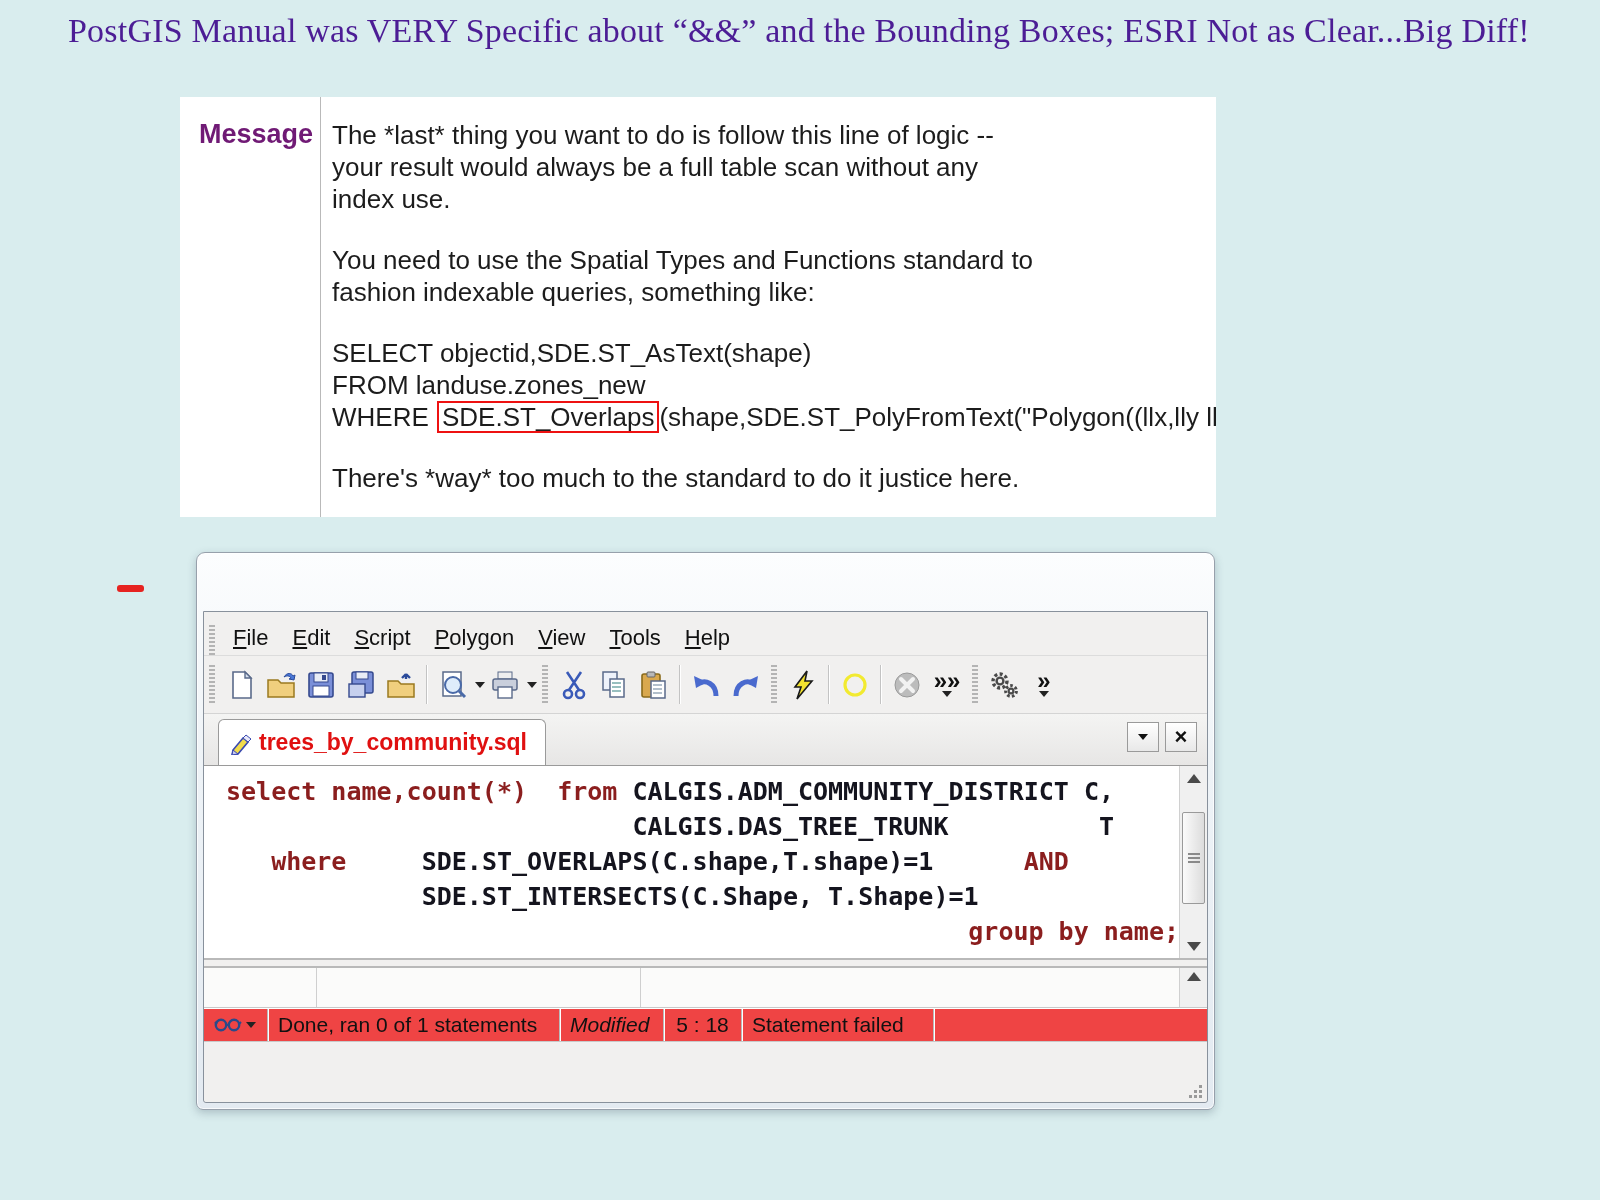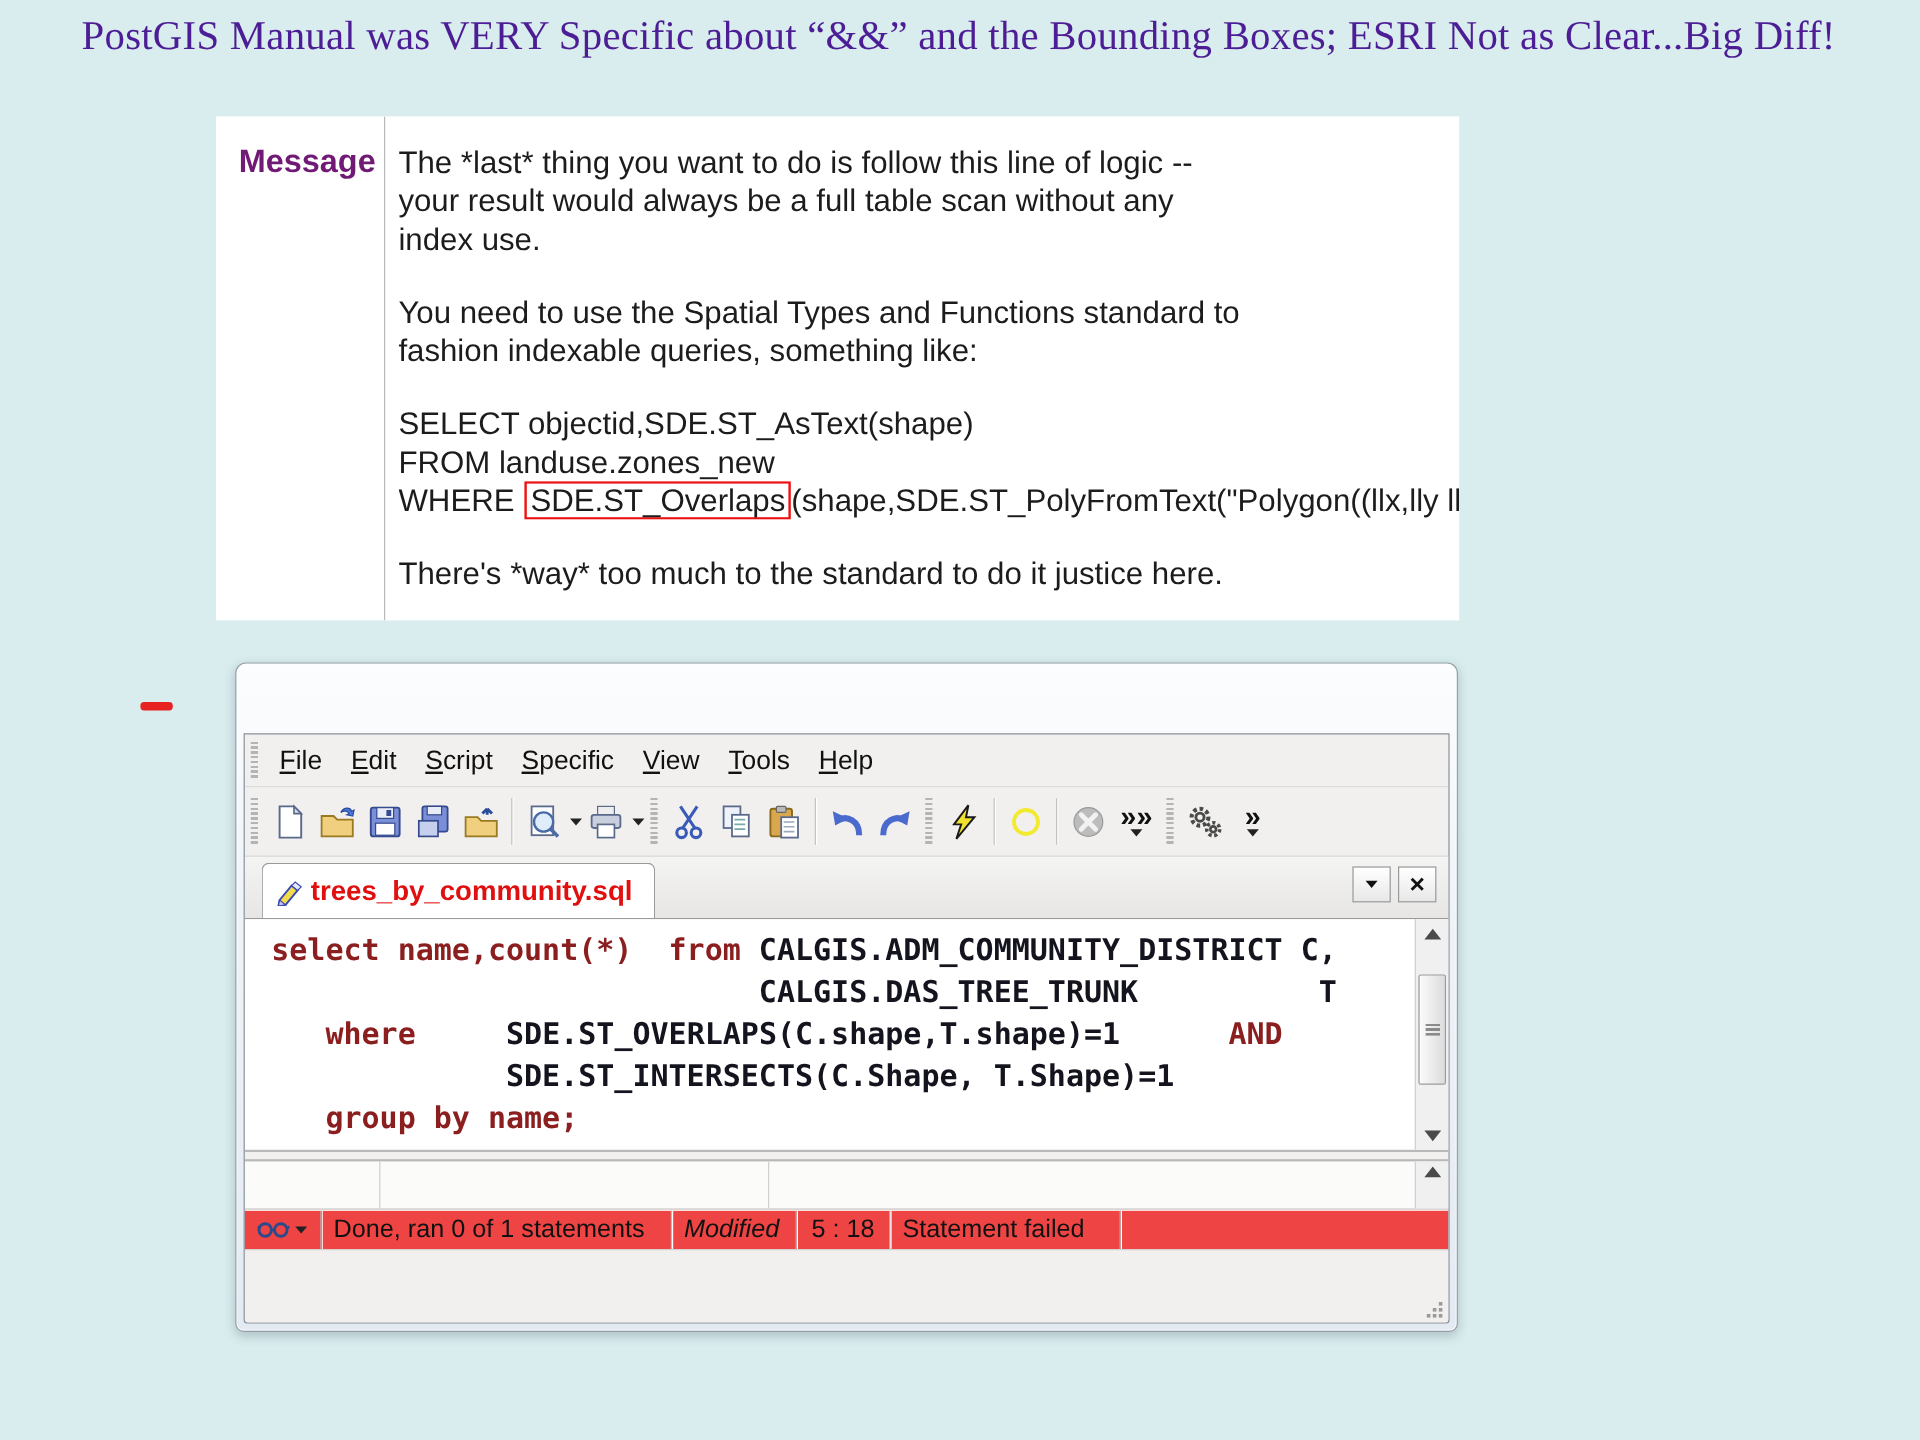--- a/index.html
+++ b/index.html
@@ -70,21 +70,21 @@
                   display:flex; align-items:center; justify-content:center; }
   .glyph-restore i{ display:block; width:7px; height:5px; border:2px solid #3f4f63; }
 
   .client{
     position:absolute; left:6px; right:6px; top:58px; bottom:6px;
     background:#f1f0ef; border:1px solid #88919c; border-radius:0 0 3px 3px;
     display:flex; flex-direction:column; overflow:hidden;
   }
 
   
-  .menubar{ height:44px; display:flex; align-items:center; border-bottom:1px solid #dcdcdc; }
+  .menubar{ height:44px; display:flex; align-items:flex-end; border-bottom:1px solid #dcdcdc; }
   .grip{ width:6px; height:70%; margin:0 6px 0 5px;
          background:repeating-linear-gradient(180deg,#b4b4b4 0 2px, #f1f0ef 2px 4px); }
   .menu-item{ display:inline-block; padding:4px 12px; font-size:22px; color:#111; }
   .menu-item::first-letter{ text-decoration:underline; }
 
   
   .toolbar{ height:58px; display:flex; align-items:center; border-bottom:1px solid #d4d4d4; }
   .tool-sep{ width:2px; height:70%; margin:0 5px; border-left:1px solid #c3c3c3; border-right:1px solid #ffffff; }
   .tbtn{ width:40px; height:42px; display:flex; align-items:center; justify-content:center; position:relative; }
   .tbtn svg{ width:30px; height:30px; }
@@ -106,21 +106,21 @@
   .tab-ctl{ width:32px; height:30px; border:1px solid #9a9a9a; background:linear-gradient(180deg,#fff,#e8e8e8);
             display:flex; align-items:center; justify-content:center; }
   .tab-ctl .dd-arrow{ margin:0; border-top-color:#111; }
   .tab-close-x{ font-size:22px; font-weight:bold; color:#111; line-height:1; }
 
   
   .editor{ height:192px; background:#ffffff; position:relative; display:flex; }
   .code{ flex:1; padding:8px 0 0 22px; font-family:"DejaVu Sans Mono", monospace;
          font-size:25px; font-weight:bold; line-height:35px; overflow:hidden; }
   .code pre{ font:inherit; white-space:pre; }
-  .kw{ color:#8b1e1e; }
+  .kw{ color:#8b1e1e;text-align:right; }
   .pl{ color:#14141e; }
 
   .vscroll{ width:28px; background:#f0f0f0; border-left:1px solid #d0d0d0;
             display:flex; flex-direction:column; align-items:center; }
   .scroll-btn{ width:28px; height:24px; display:flex; align-items:center; justify-content:center; }
   .tri-up{ width:0; height:0; border-left:7px solid transparent; border-right:7px solid transparent; border-bottom:9px solid #4a4a4a; }
   .tri-down{ width:0; height:0; border-left:7px solid transparent; border-right:7px solid transparent; border-top:9px solid #4a4a4a; }
   .scroll-track{ flex:1; width:100%; position:relative; }
   .scroll-thumb{ position:absolute; left:2px; right:2px; top:22px; height:92px;
                  border:1px solid #9a9a9a; border-radius:2px;
@@ -181,21 +181,21 @@
 <div class="app-window">
 
 
   <div class="client">
 
     <div class="menubar">
       <span class="grip"></span>
       <span class="menu-item">File</span>
       <span class="menu-item">Edit</span>
       <span class="menu-item">Script</span>
-      <span class="menu-item">Specific</span>
+      <span class="menu-item">Polygon</span>
       <span class="menu-item">View</span>
       <span class="menu-item">Tools</span>
       <span class="menu-item">Help</span>
     </div>
 
     <div class="toolbar">
       <span class="grip"></span>
       <div class="tbtn">
         <svg viewBox="0 0 30 30">
             <path d="M7 2 h12 l6 6 v20 H7 z" fill="#fff" stroke="#5a6a8a" stroke-width="1.6"></path>

